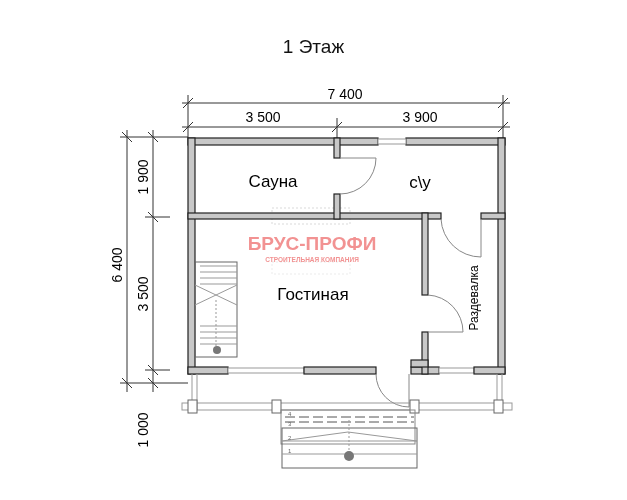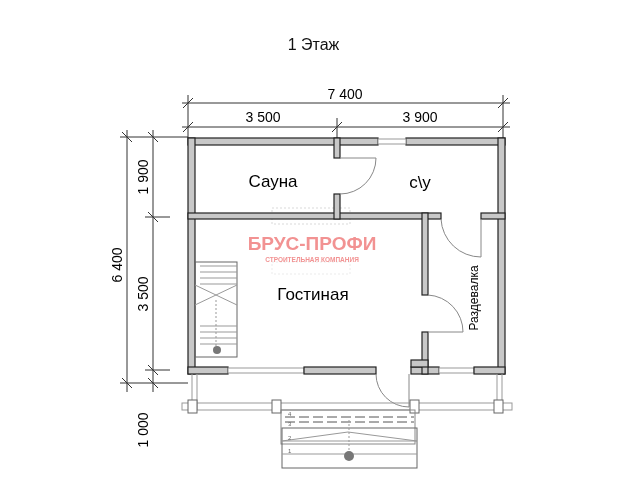--- a/index.html
+++ b/index.html
@@ -1,18 +1,18 @@
 <!DOCTYPE html>
 <html><head>
 <meta charset="utf-8">
 <style>
   html, body { margin:0; padding:0; background:#ffffff; }
   body { width:627px; height:500px; position:relative; overflow:hidden;
          font-family:"Liberation Sans", "DejaVu Sans", sans-serif; color:#111; }
-  .title { position:absolute; left:0; width:627px; top:36px; text-align:center; font-size:16px; }
+  .title { position:absolute; left:0; width:627px; top:36px; text-align:center; font-size:19px; }
   svg { position:absolute; left:0; top:0; }
   .lbl { font-family:"Liberation Sans", "DejaVu Sans", sans-serif; }
 </style>
 </head>
 <body>
 
 <div class="title">1 Этаж</div>
 
 <svg width="627" height="500" viewBox="0 0 627 500">
   <defs>

